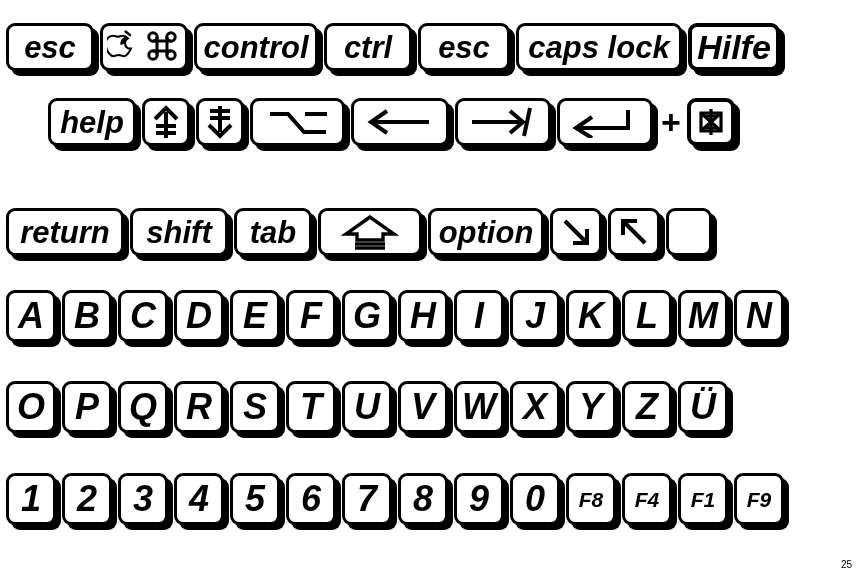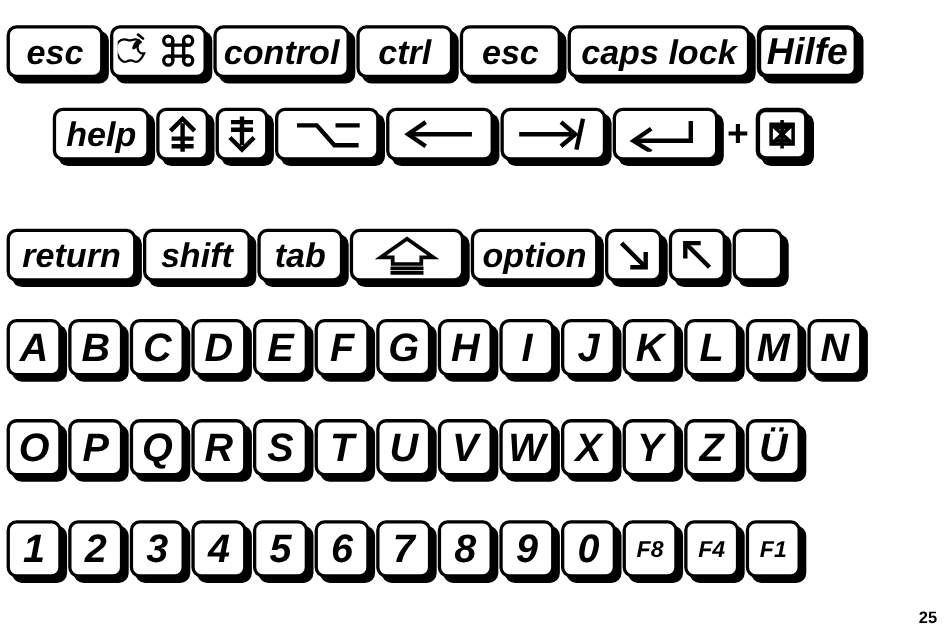--- a/index.html
+++ b/index.html
@@ -66,22 +66,22 @@
 
   
   .key svg { display: block; }
 
   .pagenum {
     position: absolute;
     right: 12px;
     bottom: 6px;
     font-family: "Liberation Sans", sans-serif;
     font-style: normal;
-    font-weight: bold;
-    font-size: 15px;
+    font-weight: normal;
+    font-size: 10px;
     color: #000;
   }
 </style>
 </head>
 <body>
 
 <div id="sheet">
   <div id="rows-host">
       <div class="keyrow r-mod" style="top: 23px;">
         <span class="keywrap">
@@ -475,16 +475,21 @@
         <span class="keywrap">
           <span class="key small">
             <span>F4</span>
           </span>
         </span>
         <span class="keywrap">
           <span class="key small">
             <span>F1</span>
           </span>
         </span>
+        <span class="keywrap">
+          <span class="key small">
+            <span>F9</span>
+          </span>
+        </span>
       </div>
     </div>
   <div class="pagenum">25</div>
 </div>
 
 </body></html>

